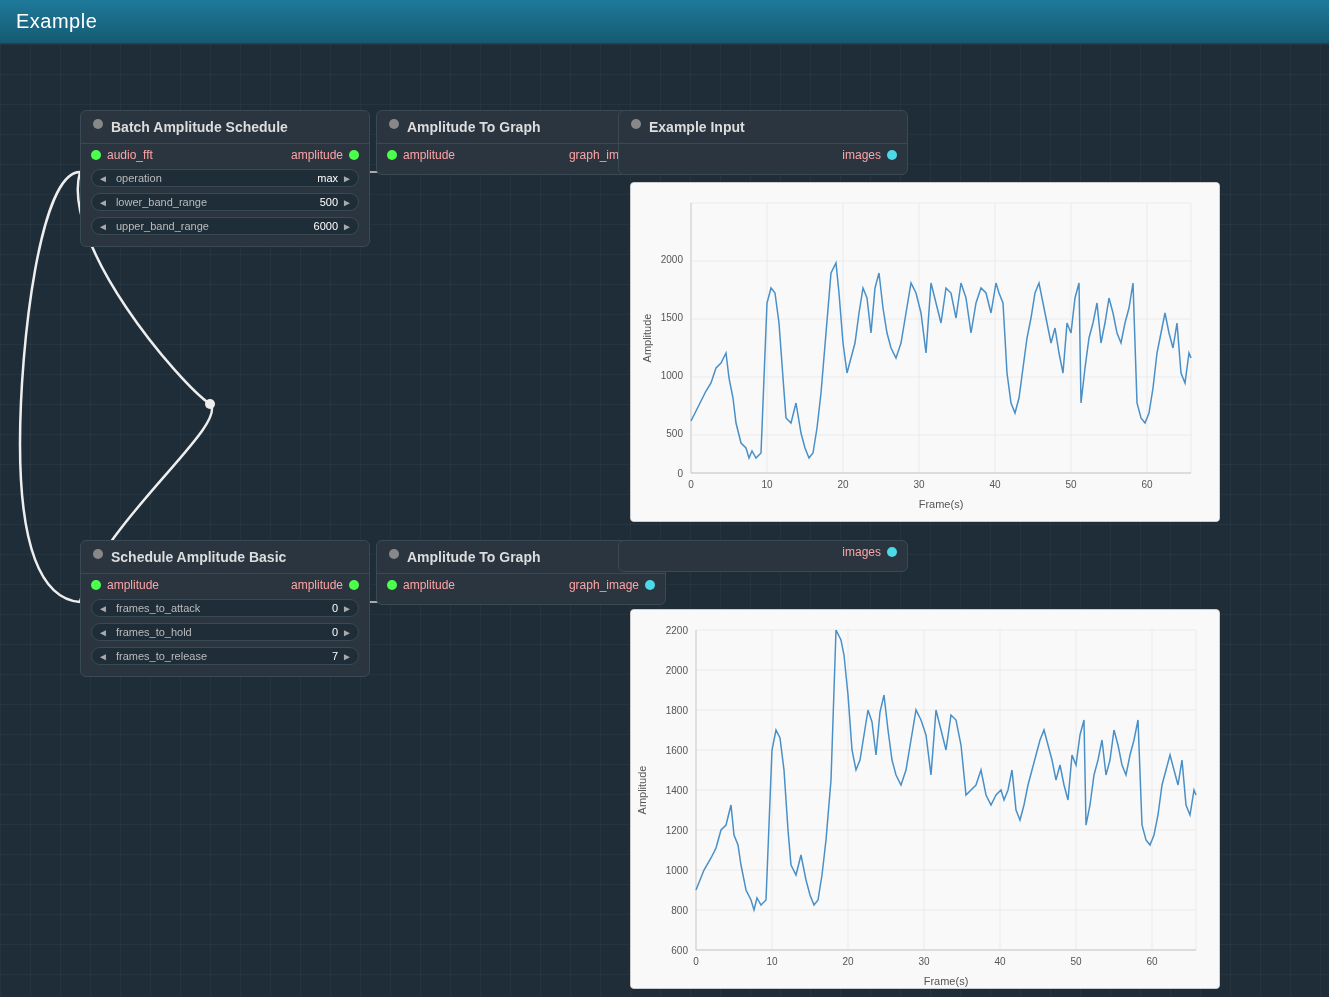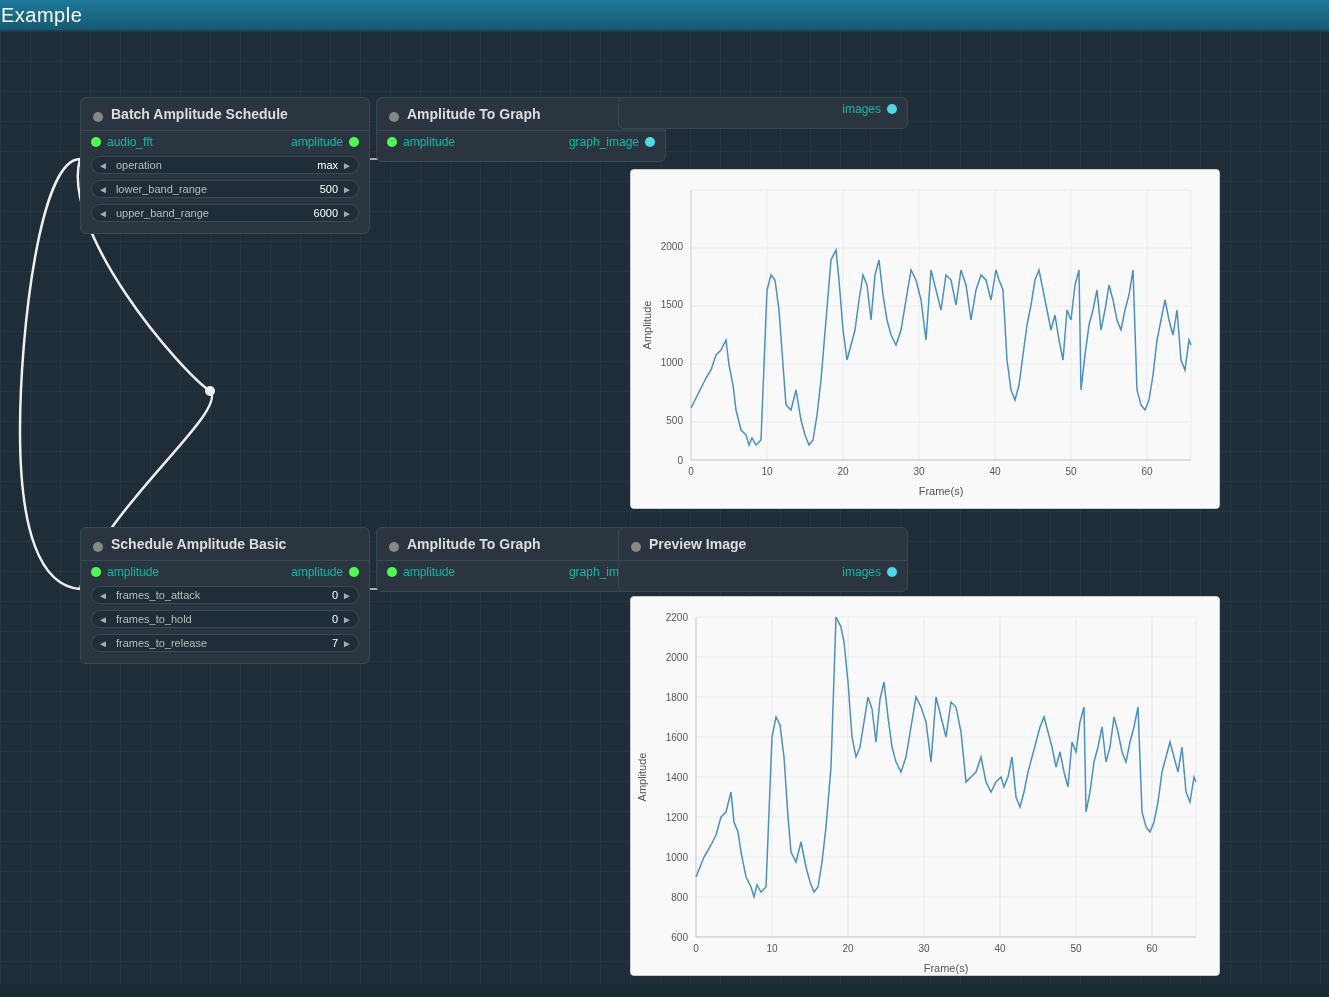--- a/index.html
+++ b/index.html
@@ -10,25 +10,25 @@
       font-family: 'Segoe UI', Arial, sans-serif;
       font-size: 13px;
       color: #ccc;
       overflow: hidden;
       position: relative;
     }
 
     
     .title-bar {
       width: 100%;
-      height: 31px;
+      height: 44px;
       background: linear-gradient(180deg, #1e7a9a 0%, #155a72 100%);
       display: flex;
       align-items: center;
-      padding: 0 1px;
+      padding: 0 16px;
       border-bottom: 1px solid #0e4a5e;
     }
     .title-bar-text {
       color: #fff;
       font-size: 20px;
       font-weight: 400;
       letter-spacing: 0.5px;
     }
 
     
@@ -46,21 +46,21 @@
     
     .node {
       position: absolute;
       background: #2a3540;
       border: 1px solid #3a4a55;
       border-radius: 6px;
       min-width: 290px;
     }
     .node-header {
       display: flex;
-      align-items: flex-end;
+      align-items: flex-start;
       padding: 8px 12px;
       border-bottom: 1px solid #3a4a55;
       gap: 8px;
     }
     .node-status-dot {
       width: 10px;
       height: 10px;
       border-radius: 50%;
       background: #888;
       flex-shrink: 0;
@@ -86,21 +86,21 @@
     }
     .port-dot {
       width: 10px;
       height: 10px;
       border-radius: 50%;
       flex-shrink: 0;
     }
     .port-dot.green { background: #4dff4d; }
     .port-dot.cyan { background: #4dd9e8; }
     .port-label {
-      color: #14b8a6;
+      color: #fca5a5;
       font-size: 12px;
     }
 
     
     .param-row {
       display: flex;
       align-items: center;
       padding: 3px 10px;
       gap: 4px;
     }
@@ -243,20 +243,24 @@
       </div>
       <div class="port-group">
         <span class="port-label">graph_image</span>
         <div class="port-dot cyan"></div>
       </div>
     </div>
     <div class="node-bottom-pad"></div>
   </div>
 
   <div class="node" style="left:618px; top:66px; width:170px;">
+    <div class="node-header">
+      <div class="node-status-dot"></div>
+      <span class="node-title">Example Input</span>
+    </div>
     <div class="port-row">
       <div></div>
       <div class="port-group">
         <span class="port-label">images</span>
         <div class="port-dot cyan"></div>
       </div>
     </div>
     <div class="node-bottom-pad"></div>
   </div>
 
@@ -481,24 +485,20 @@
       </div>
       <div class="port-group">
         <span class="port-label">graph_image</span>
         <div class="port-dot cyan"></div>
       </div>
     </div>
     <div class="node-bottom-pad"></div>
   </div>
 
   <div class="node" style="left:618px; top:496px; width:170px;">
-    <div class="node-header">
-      <div class="node-status-dot"></div>
-      <span class="node-title">Preview Image</span>
-    </div>
     <div class="port-row">
       <div></div>
       <div class="port-group">
         <span class="port-label">images</span>
         <div class="port-dot cyan"></div>
       </div>
     </div>
     <div class="node-bottom-pad"></div>
   </div>
 

